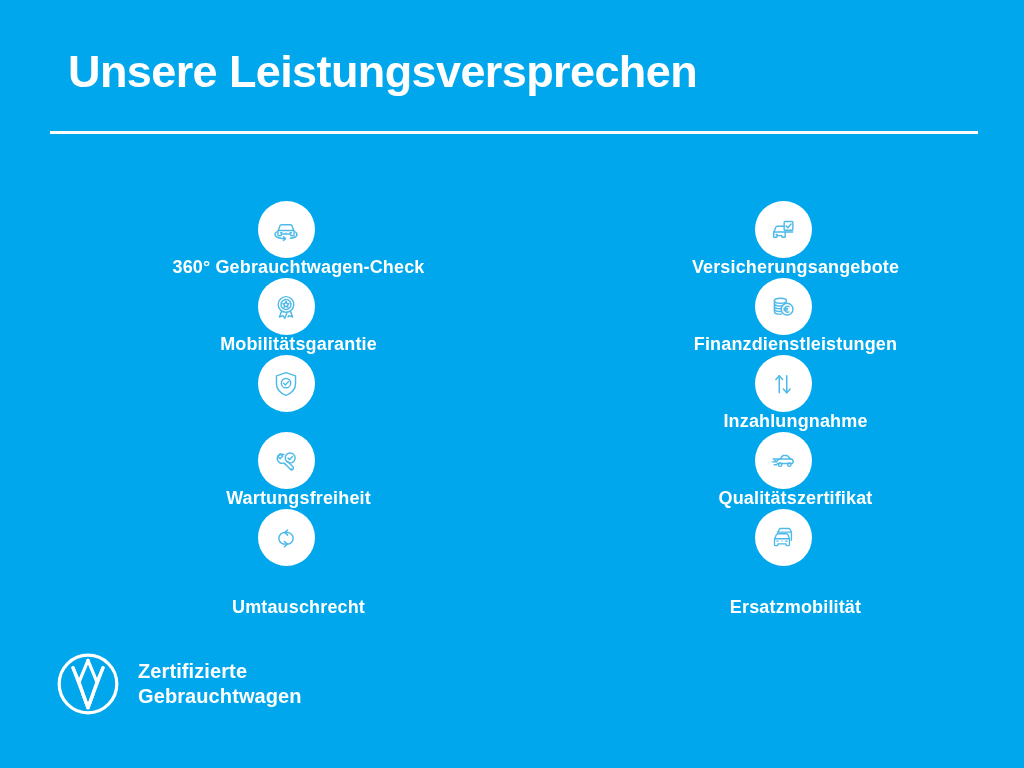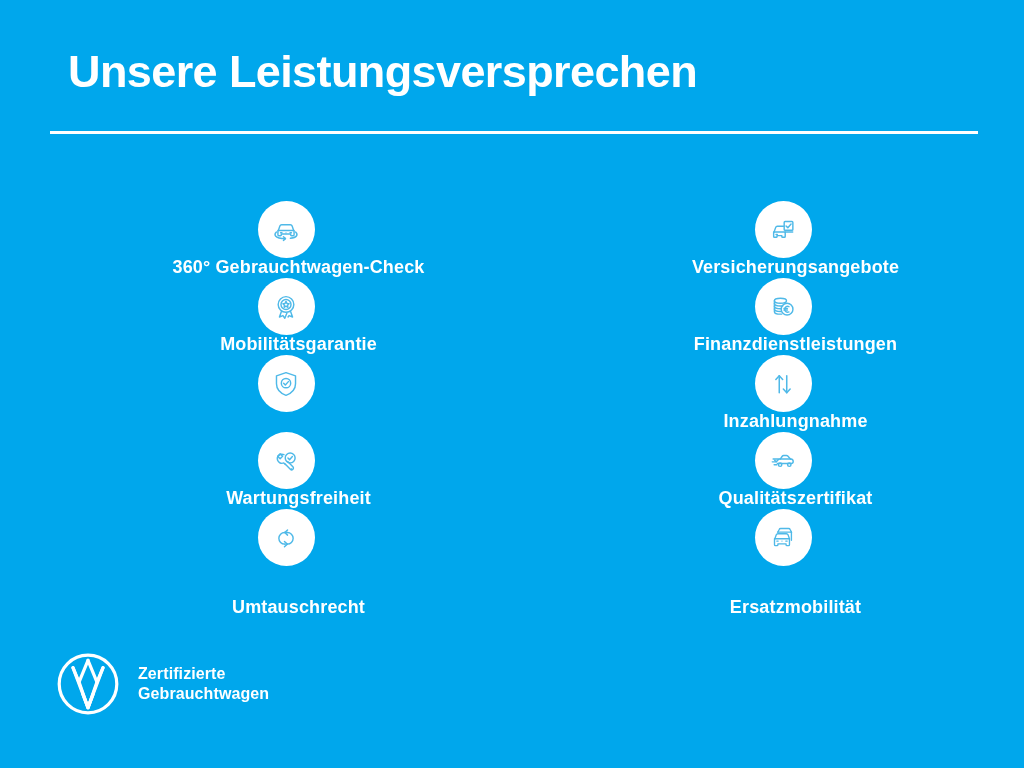--- a/index.html
+++ b/index.html
@@ -107,21 +107,21 @@
   }
   .vw-logo {
     flex: 0 0 auto;
     width: 64px;
     height: 64px;
   }
   .vw-logo svg { width: 64px; height: 64px; display: block; }
   .brand-text {
     margin-left: 18px;
     color: #FFFFFF;
-    font-size: 16px;
+    font-size: 20px;
     font-weight: bold;
     line-height: 1.27;
     letter-spacing: 0.1px;
   }
   .brand-text span { display: block; white-space: nowrap; }
 </style>
 </head>
 <body>
 
 <div class="slide">

